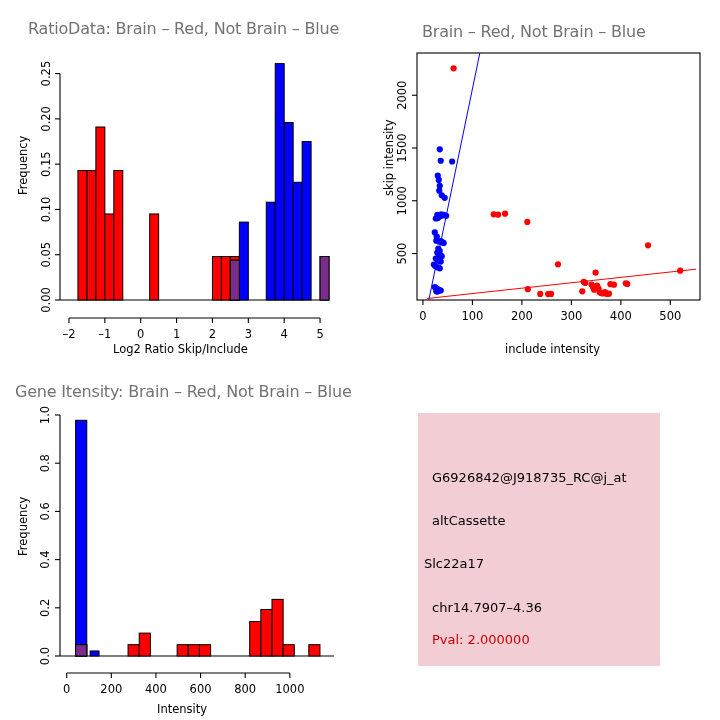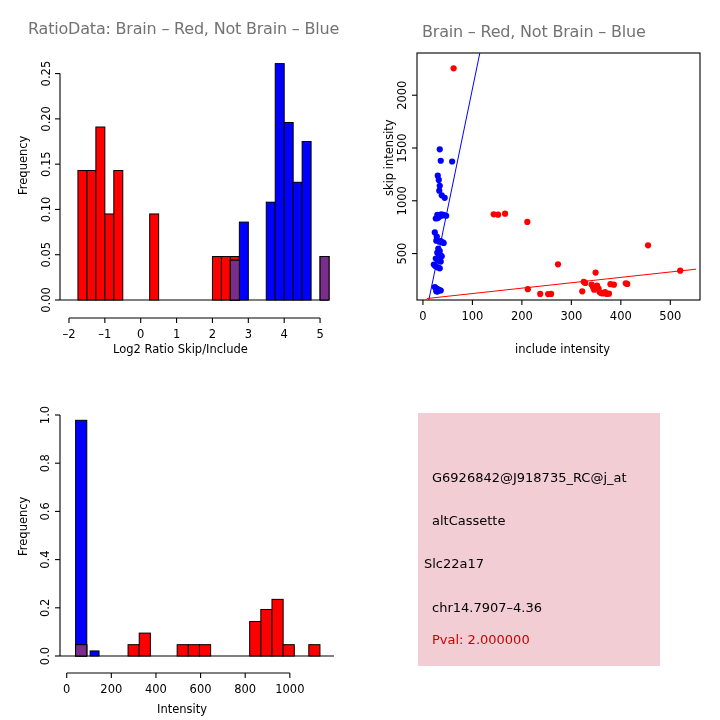--- a/index.html
+++ b/index.html
@@ -186,25 +186,26 @@
         <line x1="161.8881118881119" y1="300" x2="161.8881118881119" y2="305" stroke="#000" stroke-width="1.1"></line>
         <text x="161.8881118881119" y="320" font-family="&quot;DejaVu Sans&quot;,&quot;Liberation Sans&quot;,sans-serif" font-size="11.5" text-anchor="middle" fill="#000">200</text>
         <line x1="211.36363636363635" y1="300" x2="211.36363636363635" y2="305" stroke="#000" stroke-width="1.1"></line>
         <text x="211.36363636363635" y="320" font-family="&quot;DejaVu Sans&quot;,&quot;Liberation Sans&quot;,sans-serif" font-size="11.5" text-anchor="middle" fill="#000">300</text>
         <line x1="260.83916083916085" y1="300" x2="260.83916083916085" y2="305" stroke="#000" stroke-width="1.1"></line>
         <text x="260.83916083916085" y="320" font-family="&quot;DejaVu Sans&quot;,&quot;Liberation Sans&quot;,sans-serif" font-size="11.5" text-anchor="middle" fill="#000">400</text>
         <line x1="310.31468531468533" y1="300" x2="310.31468531468533" y2="305" stroke="#000" stroke-width="1.1"></line>
         <text x="310.31468531468533" y="320" font-family="&quot;DejaVu Sans&quot;,&quot;Liberation Sans&quot;,sans-serif" font-size="11.5" text-anchor="middle" fill="#000">500</text>
       </g>
     </svg>
-  <div class="axlab" style="left:155px;top:342px;">include intensity</div>
+  <div class="axlab" style="left:145px;top:342px;">include intensity</div>
   <div class="axlab vert" style="left:22px;top:196px;transform:rotate(-90deg);">skip intensity</div>
 </div>
 
 <div class="panel" style="left:0;top:360px;width:360px;height:360px;">
+  <div class="ttl" style="left:15px;top:22px;">Gene Itensity: Brain – Red, Not Brain – Blue</div>
   <svg id="svg-gene" width="360" height="360" style="position:absolute;left:0;top:0;">
       <g>
         <line x1="60" y1="296" x2="60" y2="55" stroke="#000" stroke-width="1.1"></line>
         <line x1="55" y1="296" x2="60" y2="296" stroke="#000" stroke-width="1.1"></line>
         <text x="49" y="296" font-family="&quot;DejaVu Sans&quot;,&quot;Liberation Sans&quot;,sans-serif" font-size="11.5" text-anchor="middle" fill="#000" transform="rotate(-90,49,296)">0.0</text>
         <line x1="55" y1="247.8" x2="60" y2="247.8" stroke="#000" stroke-width="1.1"></line>
         <text x="49" y="247.8" font-family="&quot;DejaVu Sans&quot;,&quot;Liberation Sans&quot;,sans-serif" font-size="11.5" text-anchor="middle" fill="#000" transform="rotate(-90,49,247.8)">0.2</text>
         <line x1="55" y1="199.6" x2="60" y2="199.6" stroke="#000" stroke-width="1.1"></line>
         <text x="49" y="199.6" font-family="&quot;DejaVu Sans&quot;,&quot;Liberation Sans&quot;,sans-serif" font-size="11.5" text-anchor="middle" fill="#000" transform="rotate(-90,49,199.6)">0.4</text>
         <line x1="55" y1="151.4" x2="60" y2="151.4" stroke="#000" stroke-width="1.1"></line>

